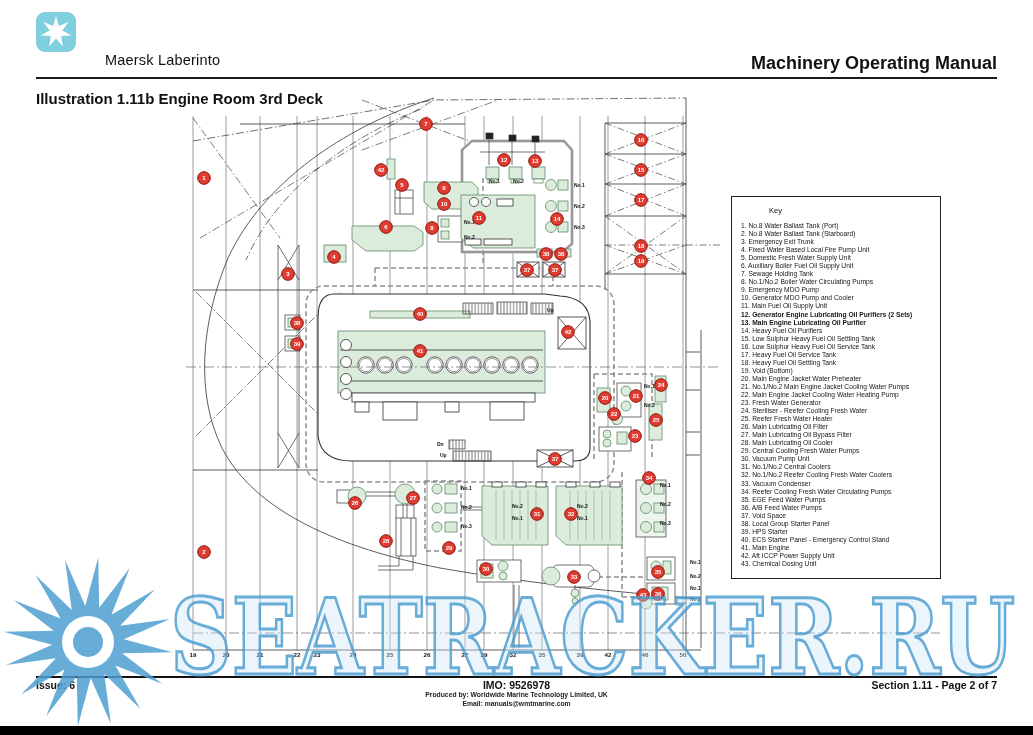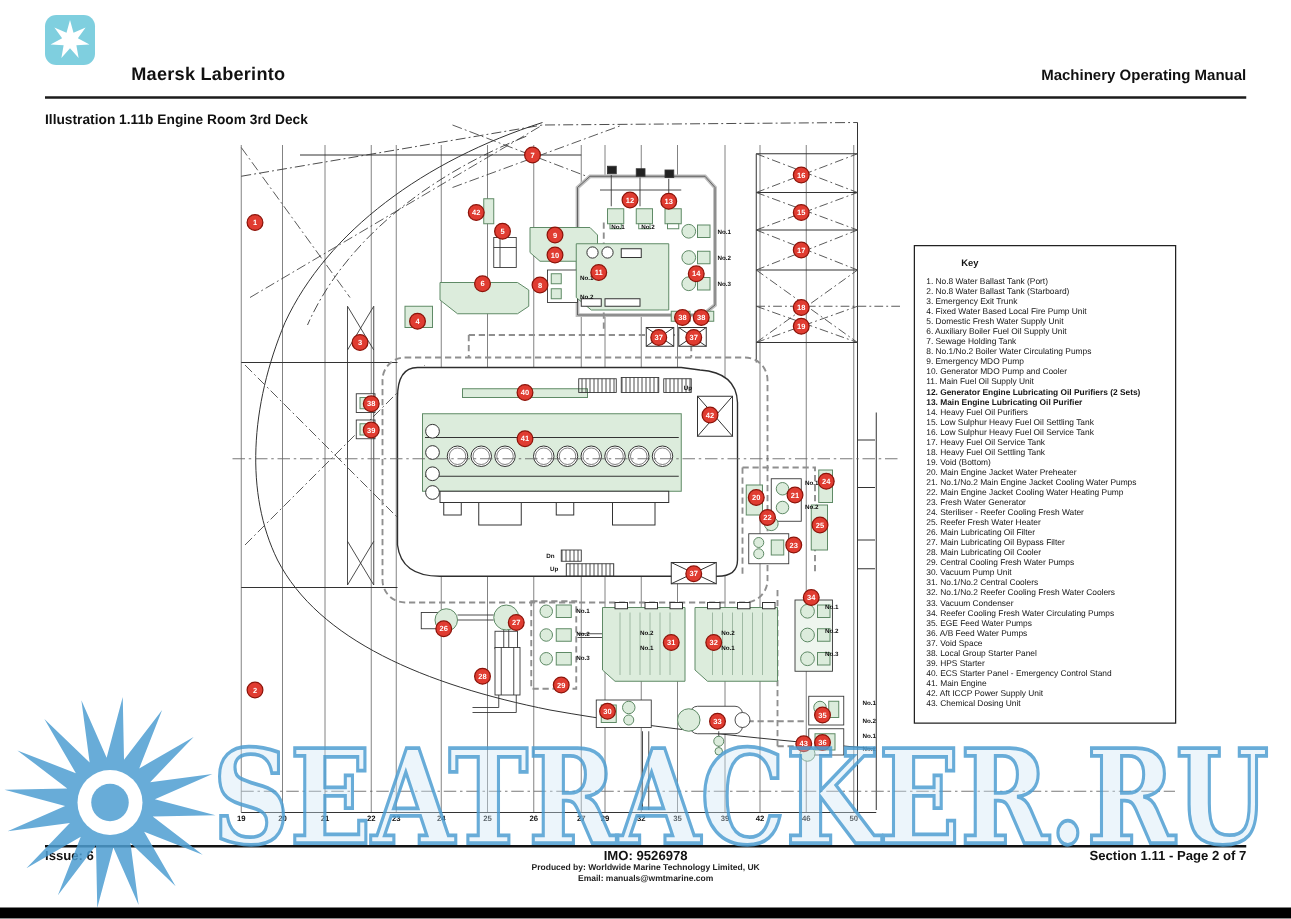--- a/index.html
+++ b/index.html
@@ -1,27 +1,27 @@
 <!DOCTYPE html>
 <html><head>
 <meta charset="utf-8">
 <style>
   html,body{margin:0;padding:0;background:#e8e8e8;}
   .page{position:relative;width:1033px;height:735px;background:#fff;overflow:hidden;
         font-family:"Liberation Sans",sans-serif;color:#111;}
   .abs{position:absolute;}
   
   .logo{left:36px;top:12px;width:40px;height:40px;border-radius:9px;background:#7fcfdf;}
-  .ship-name{left:105px;top:52px;font-size:14.5px;font-weight:bold;letter-spacing:.2px;}
-  .manual-title{right:36px;top:53px;font-size:12px;font-weight:bold;}
+  .ship-name{left:105px;top:52px;font-size:14.5px;font-weight:normal;letter-spacing:.2px;}
+  .manual-title{right:36px;top:53px;font-size:18px;font-weight:bold;}
   .header-rule{left:36px;width:961px;top:77px;height:2px;background:#1c1c1c;}
-  .illus-title{left:36px;top:90px;font-size:11px;font-weight:bold;}
+  .illus-title{left:36px;top:90px;font-size:15px;font-weight:bold;}
   
   .key-panel{left:731px;top:196px;width:210px;height:383px;border:1.2px solid #222;background:#fff;box-sizing:border-box;}
-  .key-title{margin:9px 0 7px 9px;font-size:7.5px;font-weight:bold;padding-left:28px;}
+  .key-title{margin:9px 0 7px 9px;font-size:7.5px;font-weight:normal;padding-left:28px;}
   .key-list{padding:0 4px 0 9px;}
   .key-item{font-size:6.7px;line-height:8.05px;white-space:nowrap;color:#151515;}
   .key-item.bold{font-weight:bold;}
   
   .footer-rule{left:36px;width:961px;top:676px;height:1.6px;background:#111;}
   .issue{left:36px;top:679px;font-size:10.5px;font-weight:bold;}
   .imo{left:0;right:0;top:679px;text-align:center;font-size:10.5px;font-weight:bold;}
   .produced{left:0;right:0;top:691px;text-align:center;font-size:6.8px;font-weight:bold;color:#222;}
   .email{left:0;right:0;top:700px;text-align:center;font-size:6.8px;font-weight:bold;color:#222;}
   .section{right:36px;top:679px;font-size:10.5px;font-weight:bold;text-align:right;}

